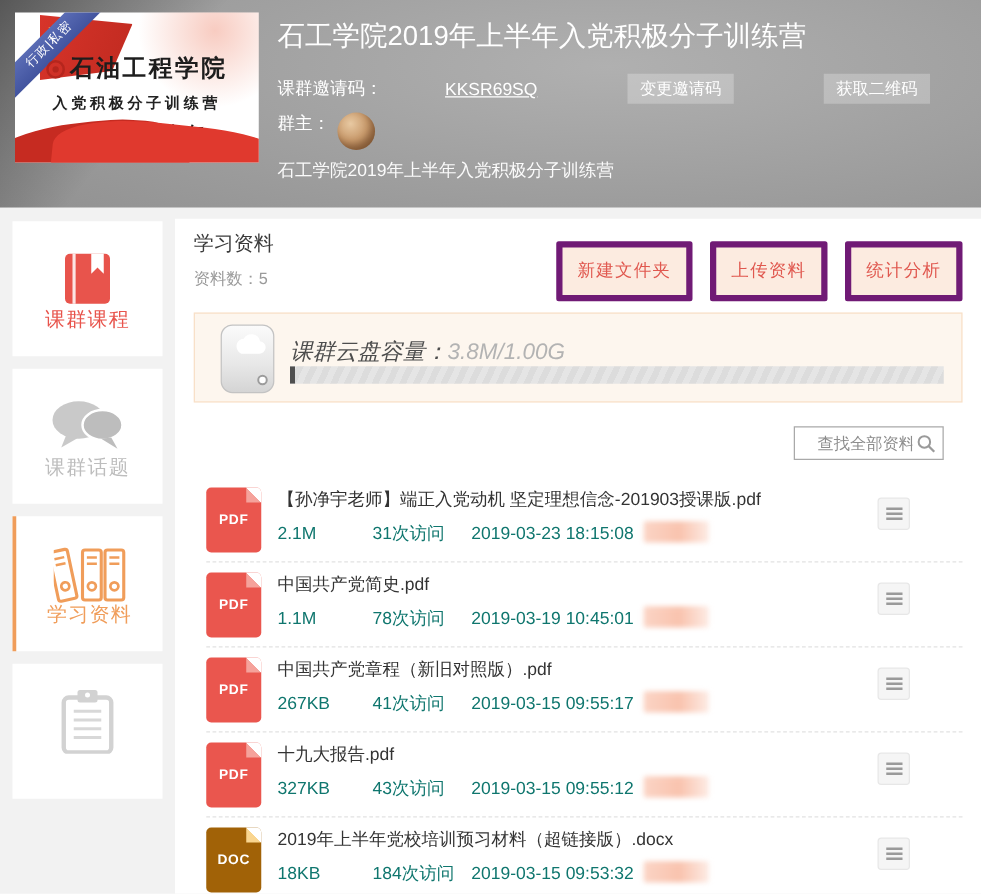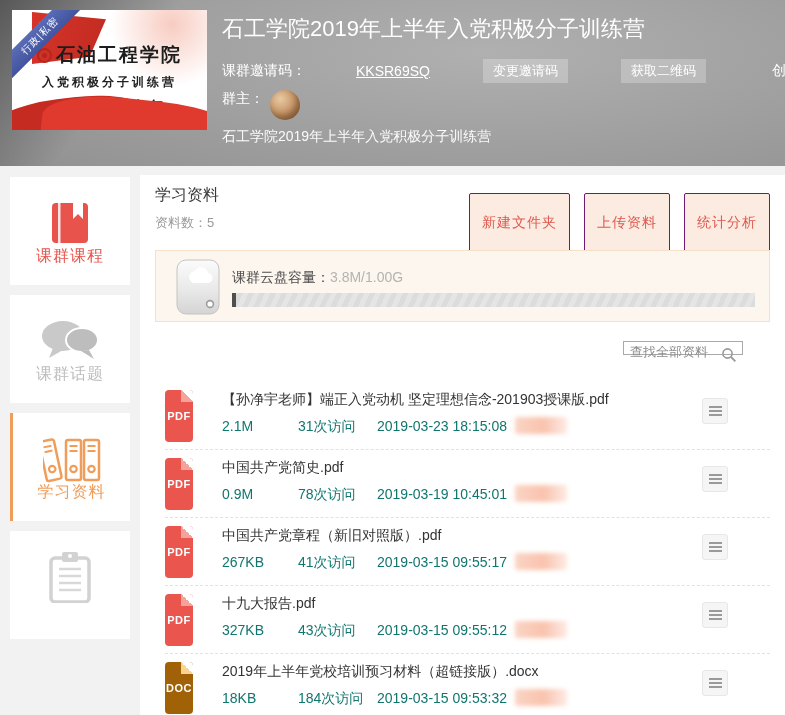--- a/index.html
+++ b/index.html
@@ -62,21 +62,21 @@
   .banner-wave1 { position:absolute; bottom:-30px; left:-28px; width:170px; height:62px; background:#c62b21; border-radius:45%; transform:rotate(-7deg); }
   .banner-wave2 { position:absolute; bottom:-34px; right:-34px; width:200px; height:64px; background:#e0392e; border-radius:40%; transform:rotate(6deg); }
   .banner-gate  { position:absolute; bottom:8px; left:84px; width:36px; height:10px; background:#8f1b14; border-radius:2px 2px 0 0; }
   .banner-gate::before { content:""; position:absolute; left:8px; top:-5px; width:20px; height:5px; background:#8f1b14; border-radius:2px 2px 0 0; }
 
   .header-info { position:absolute; left:222px; top:0; right:10px; color:#fff; }
   .hi-title { position:absolute; top:14px; left:0; font-size:22px; font-weight:400; color:#fff; white-space:nowrap; }
   .hi-invite { position:absolute; top:59px; left:0; font-size:14px; white-space:nowrap; display:flex; align-items:center;gap:48px; }
   .hi-invite .code { text-decoration:underline; margin-left:2px; cursor:pointer; }
   .hi-btn {
-    margin-left:5px; padding:3px 10px; font-size:13px; color:#fff;
+    margin-left:24px; padding:3px 10px; font-size:13px; color:#fff;
     background:rgba(255,255,255,.25); border:none; cursor:pointer;
     font-family:inherit;
   }
   .hi-created { margin-left:18px; font-size:14px; color:#fdfdfd; }
   .hi-owner { position:absolute; top:90px; left:0; font-size:14px; display:flex; align-items:flex-start; }
   .avatar {
     width:30px; height:30px; border-radius:50%; margin-left:6px; cursor:pointer;
     background: radial-gradient(circle at 35% 30%, #e8c9a2 0%, #c99b6d 45%, #8a5f3d 100%);
     box-shadow: inset -3px -4px 6px rgba(90,50,20,.45);
   }
@@ -96,53 +96,53 @@
   .nav-material .lb { color:#f09d5a; }
   .nav-exam .lb { color:#c6c6c6; }
 
   
   .main { position:absolute; left:140px; top:175px; width:645px; height:540px; background:#fff; }
   .main-head { position:relative; height:66px; padding:10px 15px 0; }
   .main-title { font-size:16px; font-weight:400; color:#3b3b3b; }
   .main-count { margin-top:8px; font-size:13px; color:#9a9a9a; }
   .actions { position:absolute; right:15px; top:18px; display:flex; }
   .act-btn {
-    margin-left:14px; padding:20px 12px; font-size:14px;
-    color:#e0584f; background:#fcebe0; border:1px solid #701a75; border-radius:2px;
+    margin-left:14px; padding:10px 12px; font-size:14px;
+    color:#e0584f; background:#fcebe0; border:5px solid #701a75; border-radius:2px;
     cursor:pointer; font-family:Liberation Sans, sans-serif; letter-spacing:1px;
   }
 
   .storage {
     margin:9px 15px 0; height:72px; background:#fdf6ee; border:1px solid #f8e0c8;
     position:relative;
   }
   .drive-ic { position:absolute; left:18px; top:7px; }
-  .storage-label { position:absolute; left:76px; top:18px; font-size:14px; color:#4d4d4d; }
+  .storage-label { position:absolute; left:76px; top:18px; font-size:18px; color:#4d4d4d;font-style:italic; }
   .storage-value { color:#b3b3b3; }
   .storage-bar {
     position:absolute; left:76px; right:14px; top:42px; height:14px;
     background:repeating-linear-gradient(115deg, #e5e5e5 0 5px, #dcdcdc 5px 10px);
     overflow:hidden;
   }
   .storage-used { position:absolute; left:0; top:0; bottom:0; background:#4f4f4f; }
 
   .search-row { margin:19px 15px 0; text-align:right; position:relative; height:26px; }
-  .search-box { position:absolute; right:27px; top:0; width:120px; height:14px; border:1px solid #a9a9a9; background:#fff; }
+  .search-box { position:absolute; right:15px; top:0; width:120px; height:27px; border:1px solid #a9a9a9; background:#fff;padding-left:12px; }
   .search-input {
     width:100%; height:100%; border:none; outline:none; background:transparent;
     padding:0 24px 0 6px; font-size:13px; color:#555; font-family:inherit;
   }
   .search-input::placeholder { color:#8d8d8d; }
   .search-ic { position:absolute; right:5px; top:5px; cursor:pointer; }
 
   .file-list { margin:15px 15px 0 25px; position:relative; }
   .file-row { position:relative; height:68px; border-bottom:1px dashed #e2e2e2; }
   .file-row:last-child { border-bottom:none; }
   .file-ic {
-    position:absolute; left:0; top:8px; width:28px; height:52px; border-radius:4px;
+    position:absolute; left:0; top:8px; width:44px; height:52px; border-radius:4px;
     color:#fff; font-size:11px; font-weight:bold; letter-spacing:.5px;
     display:flex; align-items:center; justify-content:center;
   }
   .file-ic::before {
     content:""; position:absolute; top:0; right:0; width:12px; height:12px;
   }
   .ic-pdf { background:#ea564e; }
   .ic-pdf::before { background:linear-gradient(225deg, #fff 0 50%, #f5a29b 50%); border-radius:0 4px 0 0; }
   .ic-doc { background:#a16207; }
   .ic-doc::before { background:linear-gradient(225deg, #fff 0 50%, #f9d58f 50%); border-radius:0 4px 0 0; }
@@ -320,21 +320,21 @@
       <span class="fm fm-time">2019-03-23 18:15:08</span>
       <span class="fm fm-user"></span>
       <div class="row-menu">
           <span></span>
         </div>
     </div>
 
     <div class="file-row">
       <div class="file-ic ic-pdf">PDF</div>
       <div class="file-name">中国共产党简史.pdf</div>
-      <span class="fm fm-size">0.9M</span>
+      <span class="fm fm-size">1.1M</span>
       <span class="fm fm-visits">78次访问</span>
       <span class="fm fm-time">2019-03-19 10:45:01</span>
       <span class="fm fm-user"></span>
       <div class="row-menu">
           <span></span>
         </div>
     </div>
 
     <div class="file-row">
       <div class="file-ic ic-pdf">PDF</div>

